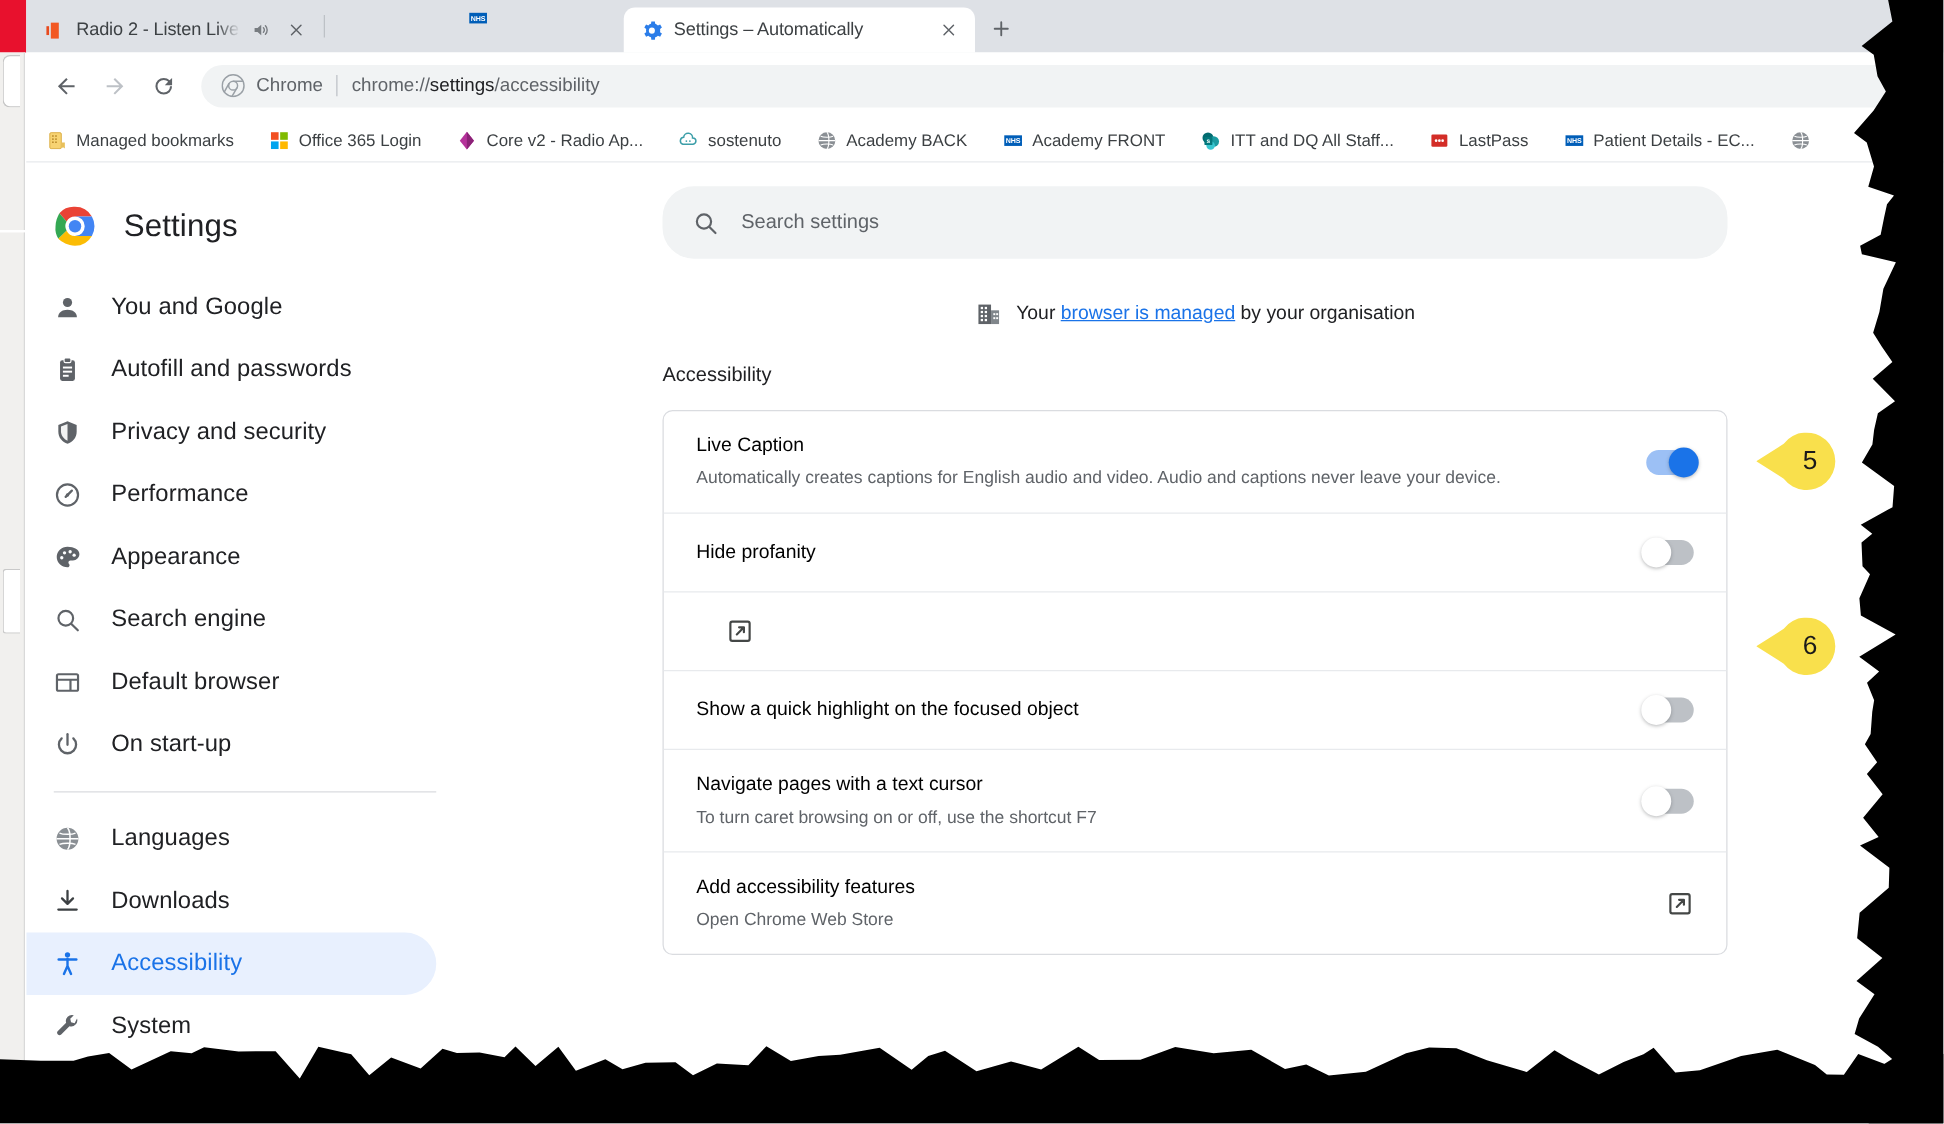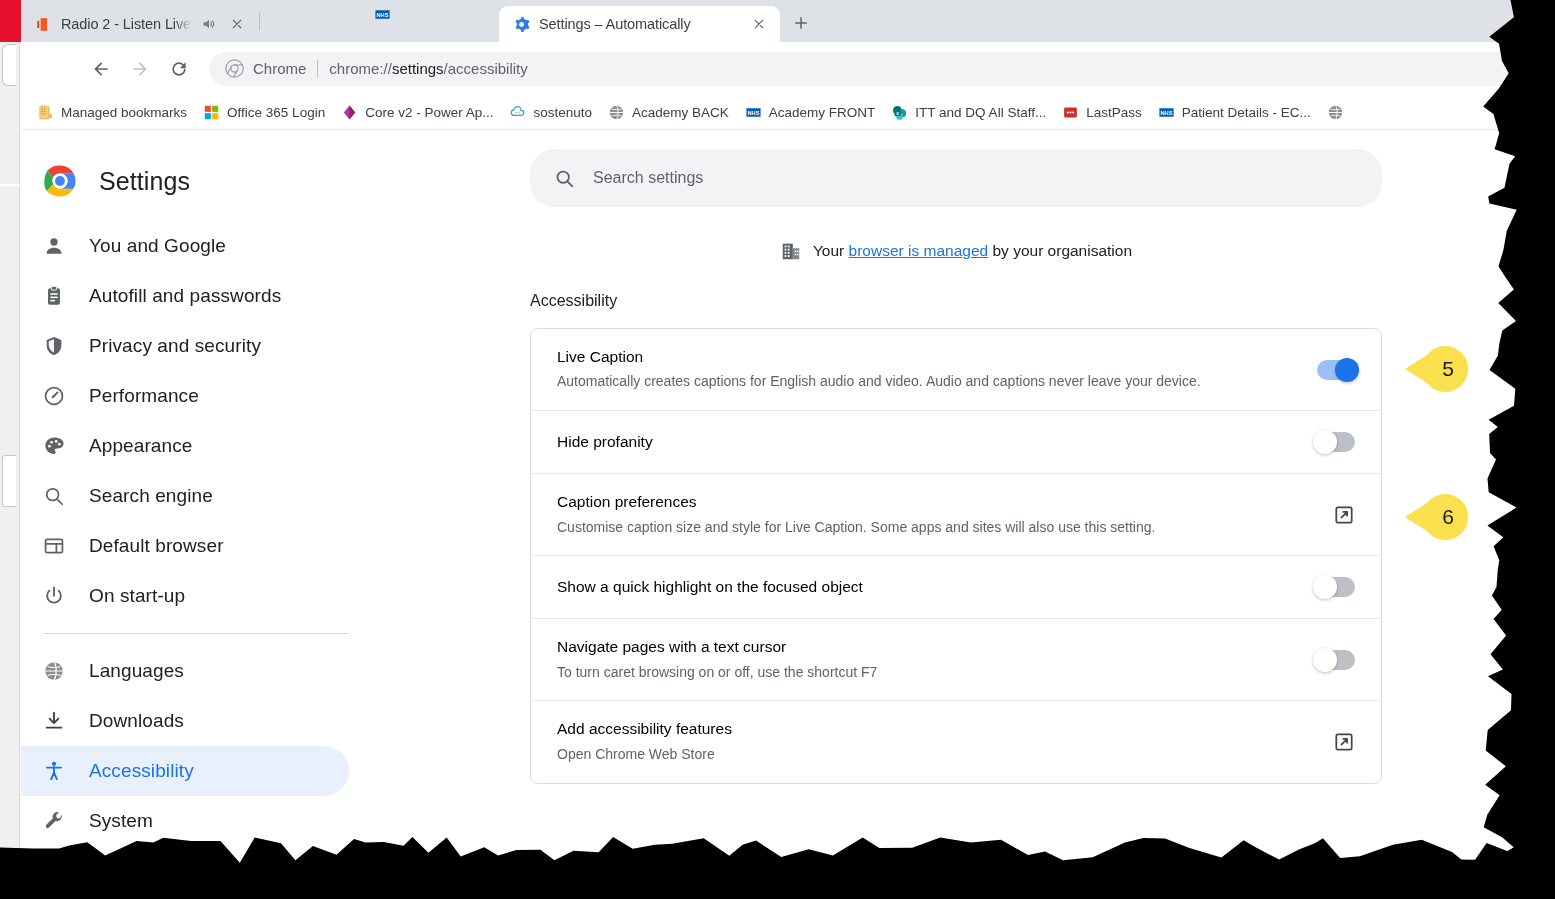--- a/index.html
+++ b/index.html
@@ -37,34 +37,34 @@
                     mask-image: linear-gradient(to right, #000 86%, transparent 100%); }
   .tab-audio { width: 16px; height: 16px; flex: 0 0 16px; opacity: .8; }
   .tab-close { width: 22px; height: 22px; flex: 0 0 22px; display: flex; align-items: center; justify-content: center;
                border-radius: 50%; }
   .tab-sep { width: 1px; height: 18px; background: #bdc1c6; align-self: center; margin: 0 1px; }
   .newtab { width: 28px; height: 28px; margin: 0 0 5px 7px; display: flex; align-items: center;
             justify-content: center; border-radius: 50%; }
 
   
   .toolbar { position: absolute; left: 21px; top: 42px; right: 0; height: 53px; background: #ffffff;
-             display: flex; align-items: center; padding: 0 14px; gap: 3px; margin-left: 48px; }
+             display: flex; align-items: center; padding: 0 14px; gap: 3px; }
   .nav-btn { width: 36px; height: 36px; display: flex; align-items: center; justify-content: center;
              border-radius: 50%; flex: 0 0 36px; }
   .omnibox { flex: 1; height: 34px; background: #f1f3f4; border-radius: 17px; display: flex; align-items: center;
              padding: 0 16px; gap: 11px; margin-left: 9px; }
   .omni-chip { display: flex; align-items: center; gap: 9px; }
   .omni-chrome-label { font-size: 15px; color: #5f6368; }
   .omni-divider { width: 1px; height: 17px; background: #bdc1c6; }
   .omni-url { font-size: 15px; color: #5f6368; white-space: nowrap; }
   .omni-url b { color: #202124; font-weight: 400; }
 
   
   .bookmarks { position: absolute; left: 21px; top: 95px; right: 0; height: 35px; background: #ffffff;
-               display: flex; align-items: center; padding: 0 8px; gap: 0; border-bottom: 1px solid #e8eaed;
+               display: flex; align-items: center; padding: 0 8px; gap: 12px; border-bottom: 1px solid #e8eaed;
                overflow: hidden; white-space: nowrap; }
   .bm { display: flex; align-items: center; gap: 7px; padding: 4px 8px; border-radius: 4px; flex: 0 0 auto; }
   .bm-label { font-size: 13.5px; color: #3c4043; white-space: nowrap; }
   .bm-ico { width: 17px; height: 17px; flex: 0 0 17px; display: flex; align-items: center; justify-content: center; }
 
   
   .page { position: absolute; left: 21px; top: 131px; right: 0; bottom: 0; background: #ffffff; overflow: hidden; }
 
   .side { position: absolute; left: 0; top: 0; width: 336px; height: 100%; }
   .brand { display: flex; align-items: center; gap: 22px; padding: 22px 0 0 22px; height: 78px; }
@@ -245,21 +245,21 @@
         </span>
         <span class="bm-label">Office 365 Login</span>
       </div>
       <div class="bm">
         <span class="bm-ico">
           <svg width="17" height="17" viewBox="0 0 24 24">
             <path d="M12 2l8 10-8 10-8-10z" fill="#b5329a"></path>
             <path d="M12 2l8 10-8 10z" fill="#8b2277"></path>
           </svg>
         </span>
-        <span class="bm-label">Core v2 - Power Ap...</span>
+        <span class="bm-label">Core v2 - Radio Ap...</span>
       </div>
       <div class="bm">
         <span class="bm-ico">
           <svg width="17" height="17" viewBox="0 0 24 24">
             <path d="M6 16a4 4 0 011-7.8A5 5 0 0117 9a3.5 3.5 0 01.6 7z" fill="none" stroke="#3b9ea8" stroke-width="1.7"></path>
             <circle cx="10" cy="12.5" r="1" fill="#3b9ea8"></circle>
             <circle cx="14" cy="12.5" r="1" fill="#3b9ea8"></circle>
           </svg>
         </span>
         <span class="bm-label">sostenuto</span>
@@ -525,24 +525,20 @@
             <div class="row-txt">
               <div class="row-title">Hide profanity</div>
             </div>
             <div class="row-ctl">
               <div class="toggle off">
                 <div class="knob"></div>
               </div>
             </div>
           </div>
           <div class="row">
-            <div class="row-txt">
-              <div class="row-title">Caption preferences</div>
-              <div class="row-sub">Customise caption size and style for Live Caption. Some apps and sites will also use this setting.</div>
-            </div>
             <div class="row-ctl">
               <span class="ext-icon"><svg width="22" height="22" viewBox="0 0 24 24">
                   <rect x="3.6" y="3.6" width="16.8" height="16.8" rx="1.6" fill="none" stroke="#444746" stroke-width="1.9"></rect>
                   <path d="M9.2 14.8l6-6M11.2 8.6h4.2v4.2" fill="none" stroke="#444746" stroke-width="1.9" stroke-linecap="round" stroke-linejoin="round"></path>
                 </svg></span>
             </div>
           </div>
           <div class="row">
             <div class="row-txt">
               <div class="row-title">Show a quick highlight on the focused object</div>

